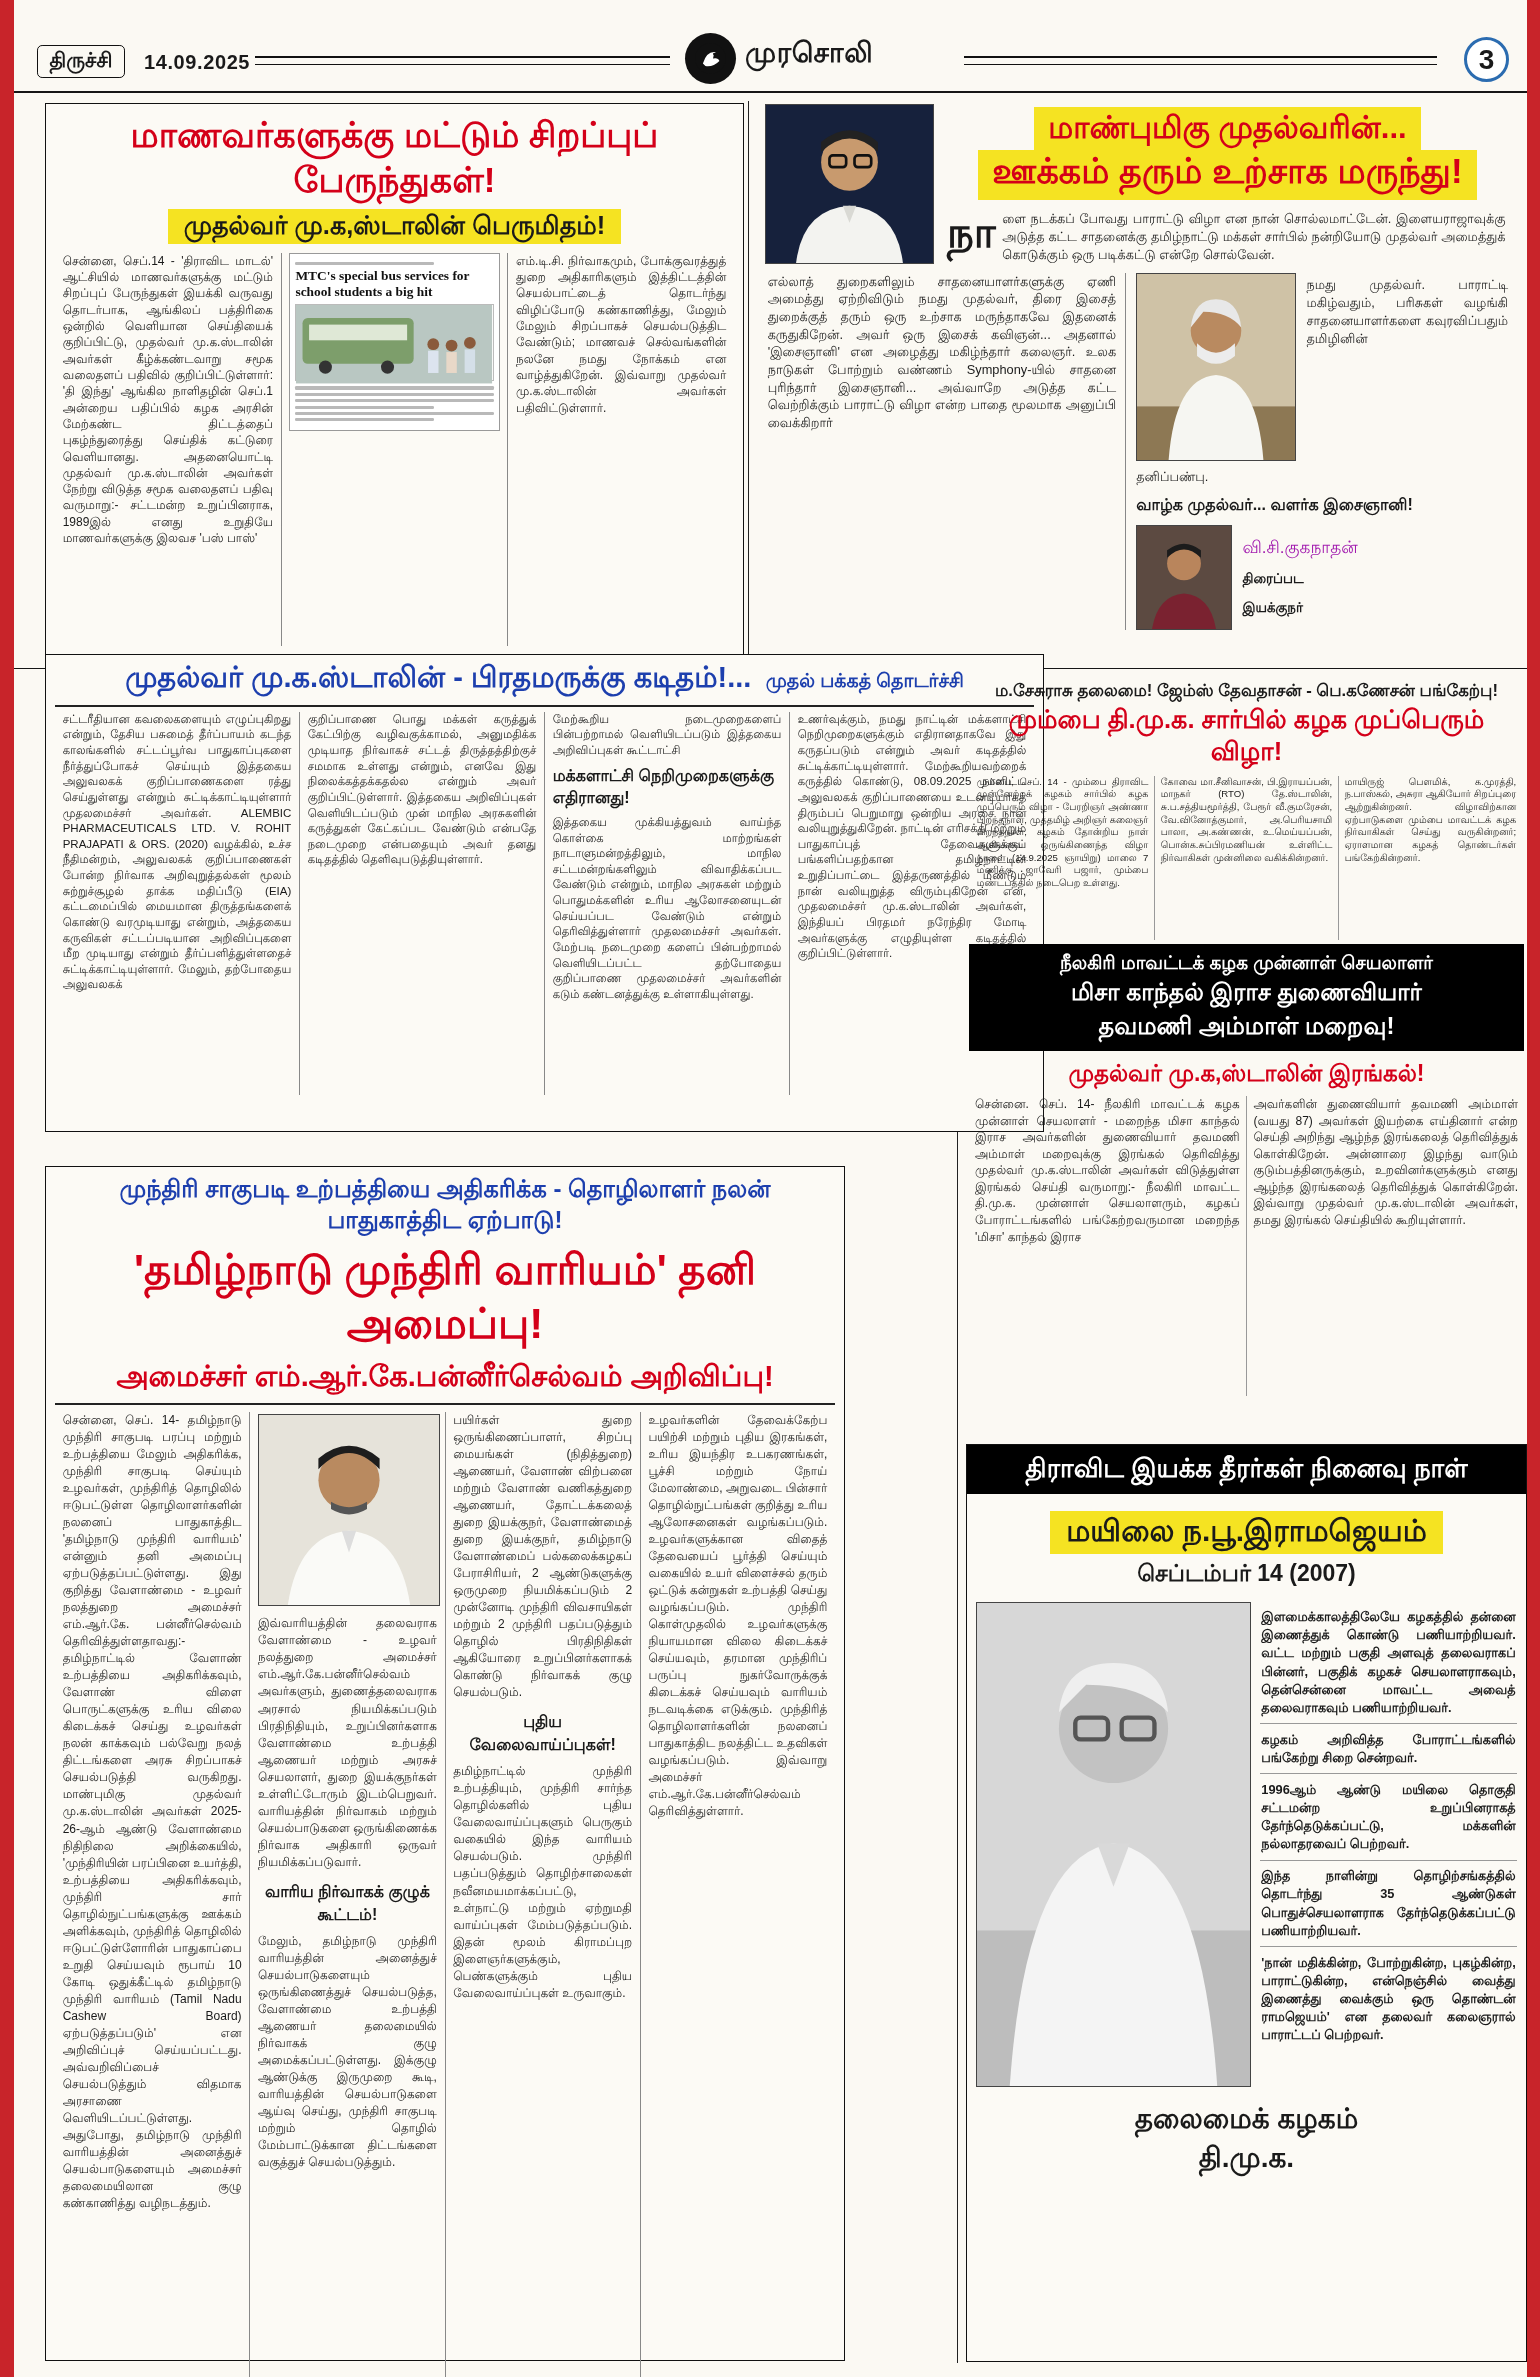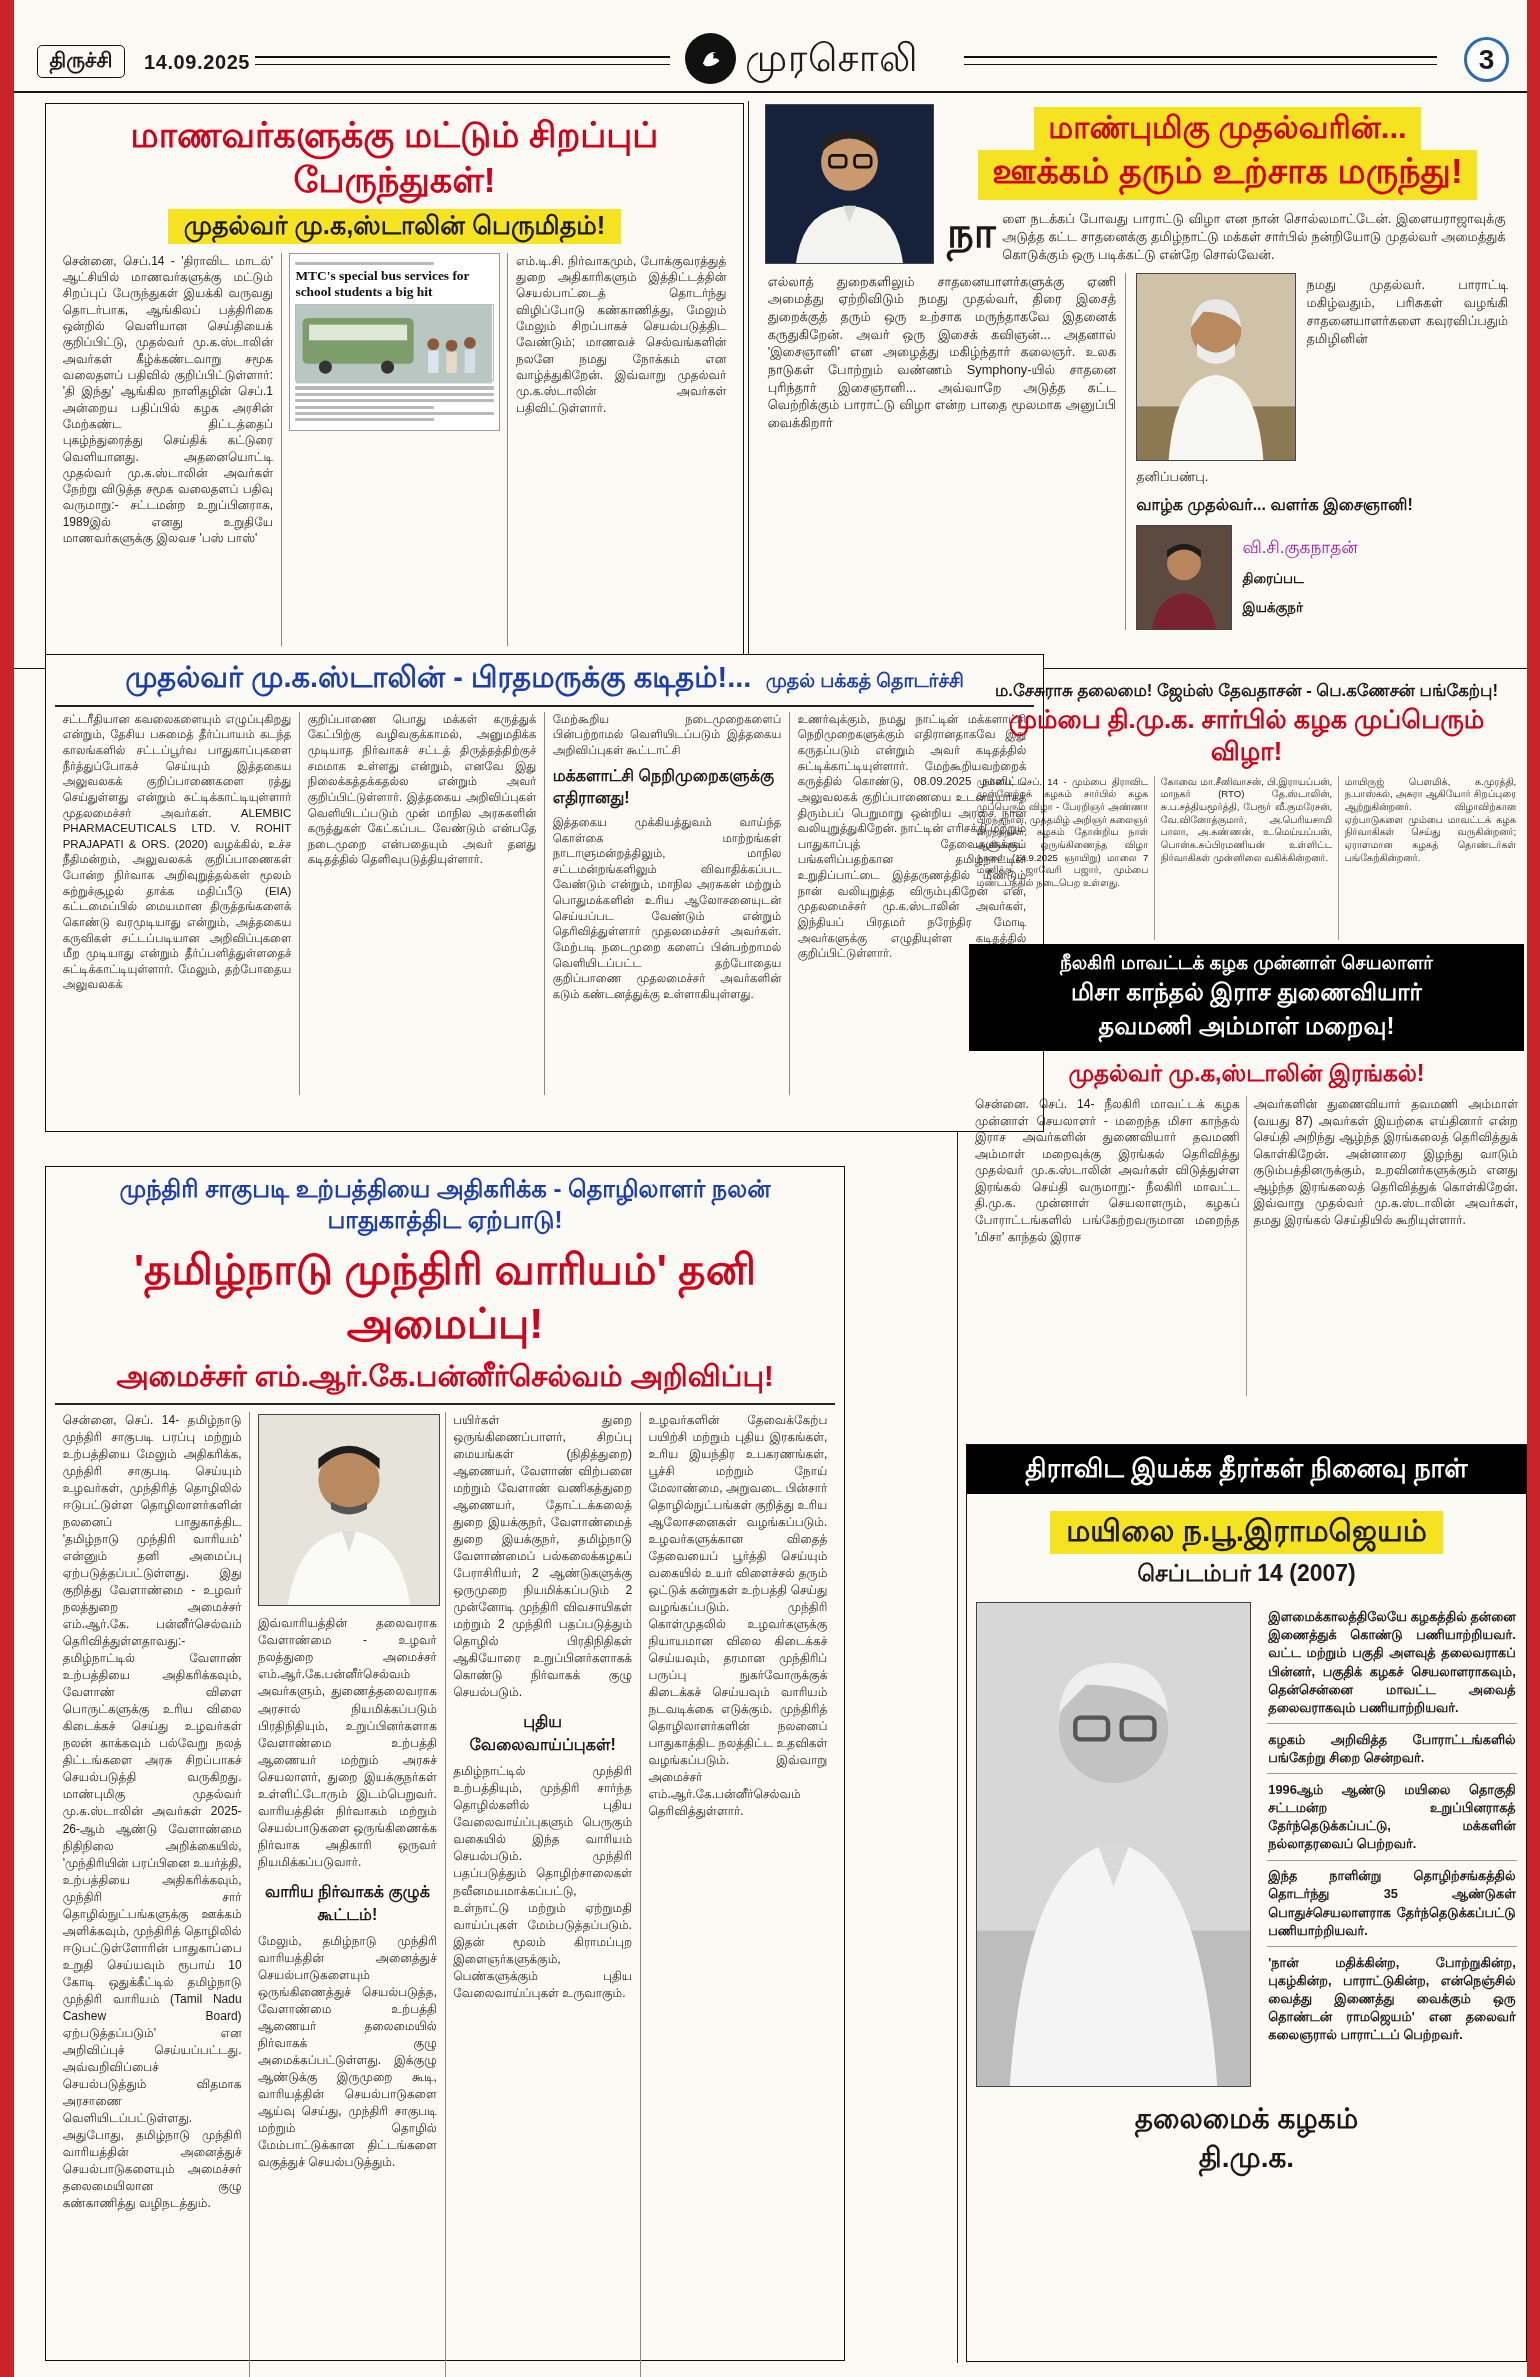--- a/index.html
+++ b/index.html
@@ -15,21 +15,21 @@
   .ctr{text-align:center}
 
   
   .edition-box{position:absolute;left:37px;top:45px;border:1.9px solid #111;border-radius:5.1px;
                padding:2.6px 11.5px;font-size:20.4px;font-weight:bold}
   .m-date{position:absolute;left:144px;top:51px;font-size:20px;font-weight:bold;letter-spacing:0.6px}
   .dbl{position:absolute;top:56px;height:9px;border-top:2.6px solid #111;border-bottom:1.9px solid #111}
   .logo-circ{position:absolute;left:685px;top:33px;width:51px;height:51px;border-radius:50%;
              background:#111;display:flex;align-items:center;justify-content:center}
   .logo-circ svg{width:33px;height:33px}
-  .m-title{position:absolute;left:745px;top:37px;font-size:38px;font-weight:normal;letter-spacing:0.6px}
+  .m-title{position:absolute;left:745px;top:37px;font-size:28px;font-weight:bold;letter-spacing:0.6px}
   .pg-badge{position:absolute;left:1464px;top:37px;width:45px;height:45px;border-radius:50%;
             border:3.2px solid #2b6cb0;background:#fff;display:flex;align-items:center;justify-content:center;
             font-size:28px;font-weight:bold}
 
   
   .photo{border:0.6px solid #444;overflow:hidden;flex:none}
   .photo svg{display:block;width:100%;height:100%}
 
   
   .secA{position:absolute;left:45px;top:103px;width:699px;height:557px;border:1.9px solid #111;
@@ -108,21 +108,21 @@
   .secF .col + .col{border-left:0.6px solid #888}
   .secF h4{font-size:16px;text-align:center;margin:10.2px 0 6.4px}
   .secF .photo{margin:2.6px auto 9px}
 
   
   .secG{position:absolute;left:966px;top:1444px;width:561px;height:918px;border:1.3px solid #111;
         background:#fcfaf5;overflow:hidden}
   .secG .banner{background:#000;color:#fff;text-align:center;font-size:26px;font-weight:800;padding:7.7px 3.8px}
   .secG .name{font-size:30px;font-weight:800;padding:2.6px 16.6px;display:inline-block;margin-top:16.6px}
   .secG .mdate{font-size:23px;font-weight:800;margin-top:6px}
-  .secG .row{display:flex;gap:16px;padding:11.5px 9px 0}
+  .secG .row{display:flex;gap:9px;padding:11.5px 9px 0}
   .secG .rcol{flex:1;font-size:12.8px;font-weight:bold;line-height:1.42;text-align:justify}
   .secG .rcol p{padding:6.4px 1.3px;border-bottom:0.6px solid #999}
   .secG .rcol p:last-child{border-bottom:none}
   .secG .foot{font-size:28px;font-weight:800;margin-top:16.6px}
   .secG .foot div + div{margin-top:3.8px}
 </style>
 </head>
 <body>
 
 <div class="page">

